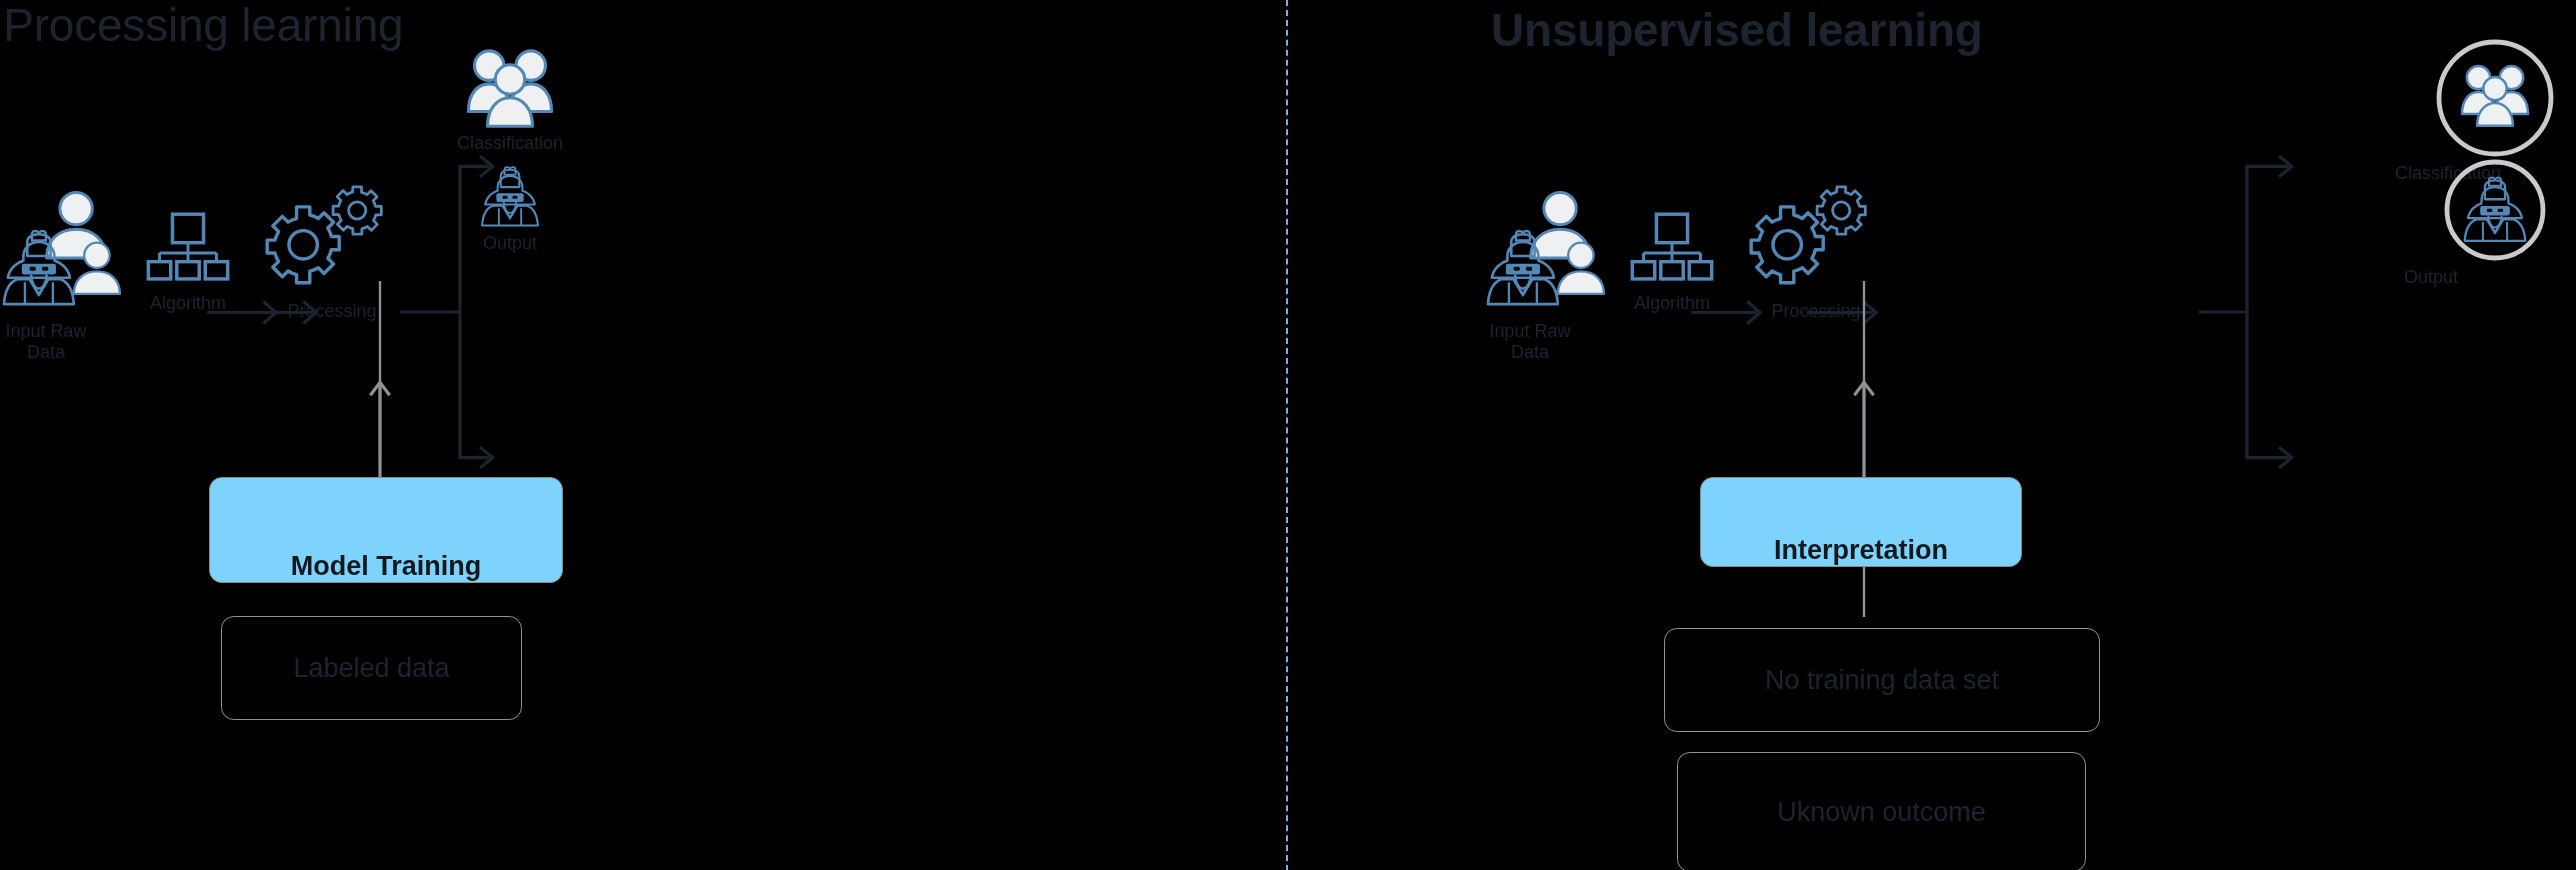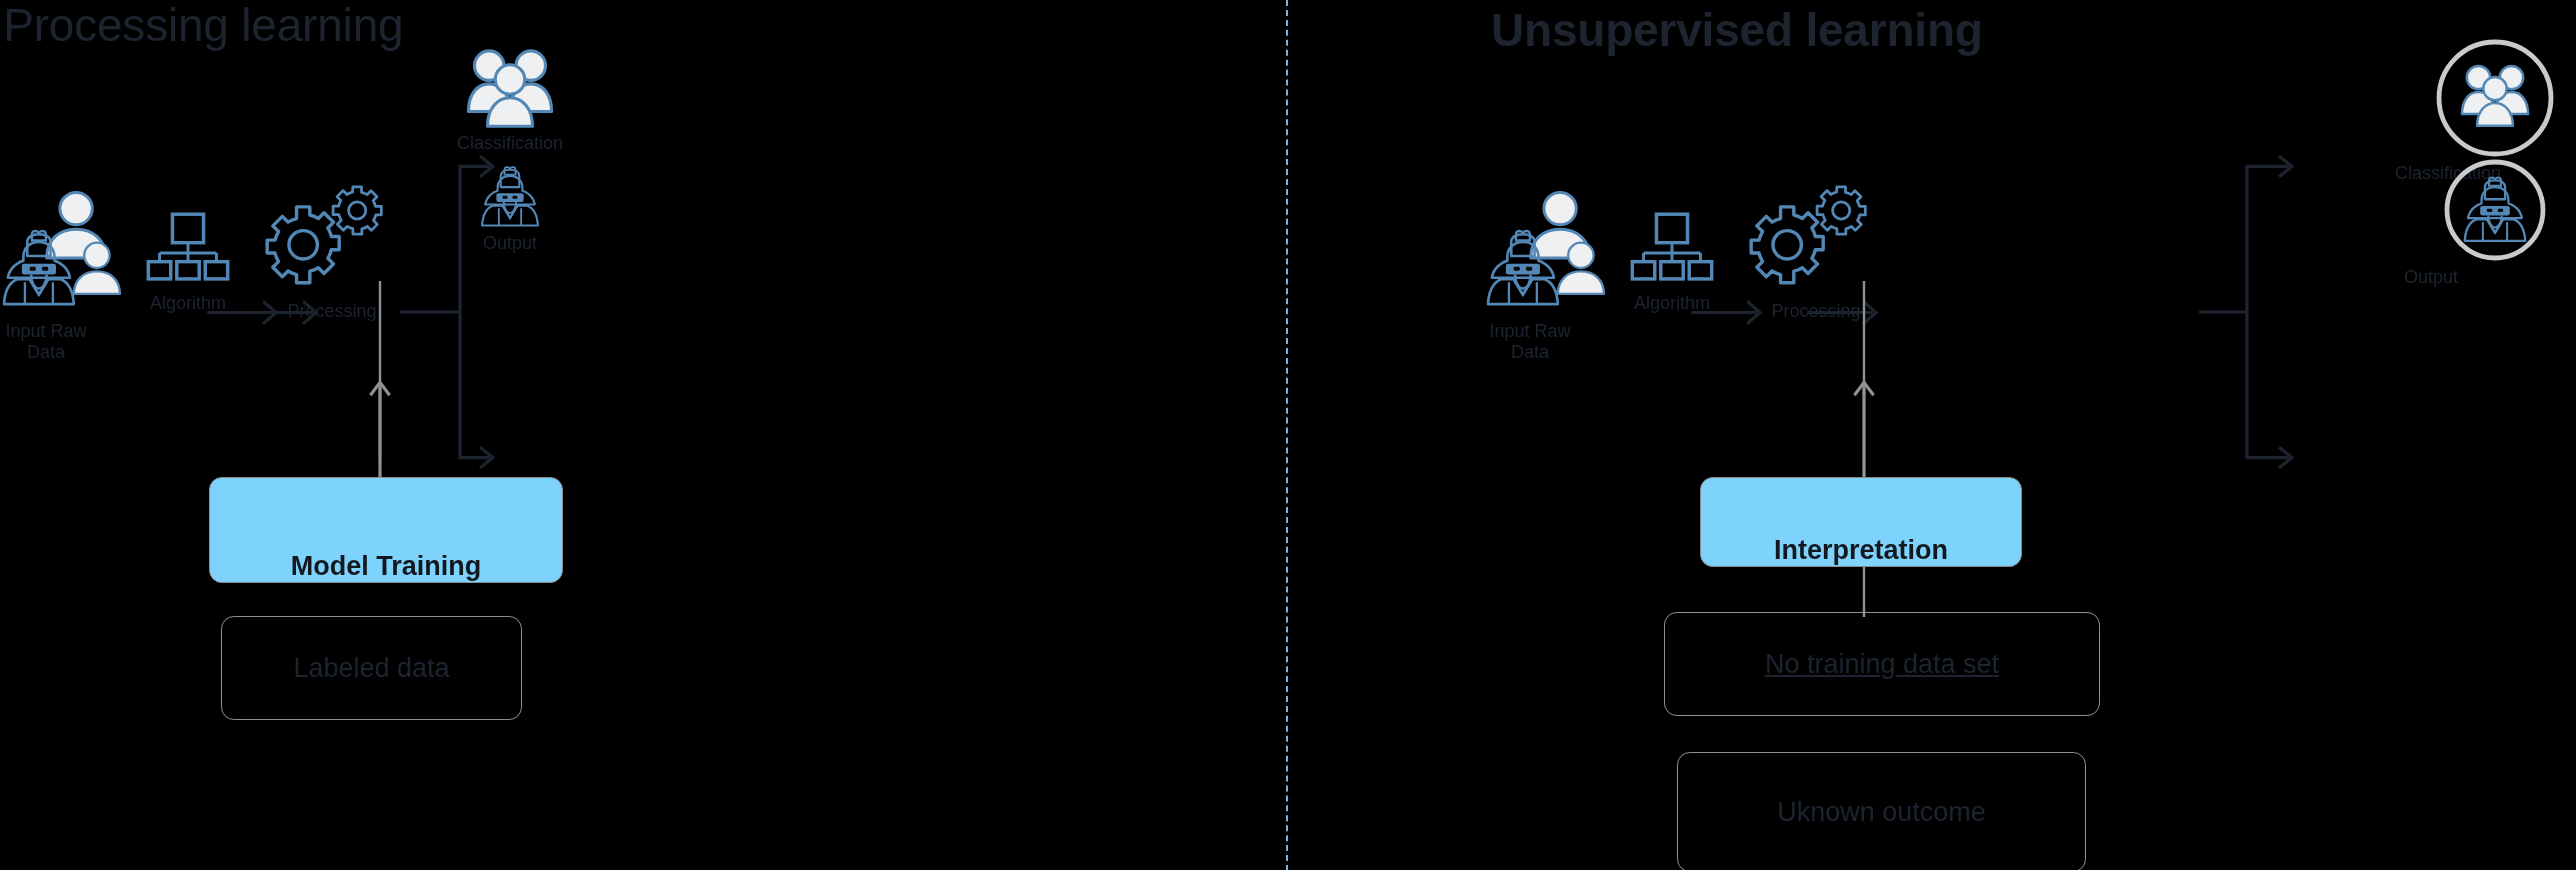--- a/index.html
+++ b/index.html
@@ -324,21 +324,21 @@
     </svg>
 
     <svg class="connector" style="left:560px; top:281px;" width="32" height="336" viewBox="0 0 40 420">
       <path d="M20 0 V420" stroke="#8f9295" stroke-width="3" fill="none"></path>
     </svg>
 
     <div class="node-box primary" style="left:412px; top:477px; width:322px; height:90px;">
       <span>Interpretation</span>
     </div>
 
-    <div class="node-box outline" style="left:376px; top:612px; width:436px; height:104px;text-decoration:underline;">
+    <div class="node-box outline" style="left:376px; top:628px; width:436px; height:104px;">
       <span>No training data set</span>
     </div>
 
     <div class="node-box outline" style="left:389px; top:752px; width:409px; height:120px;">
       <span>Uknown outcome</span>
     </div>
   </div>
 
   <div class="divider"></div>
 

